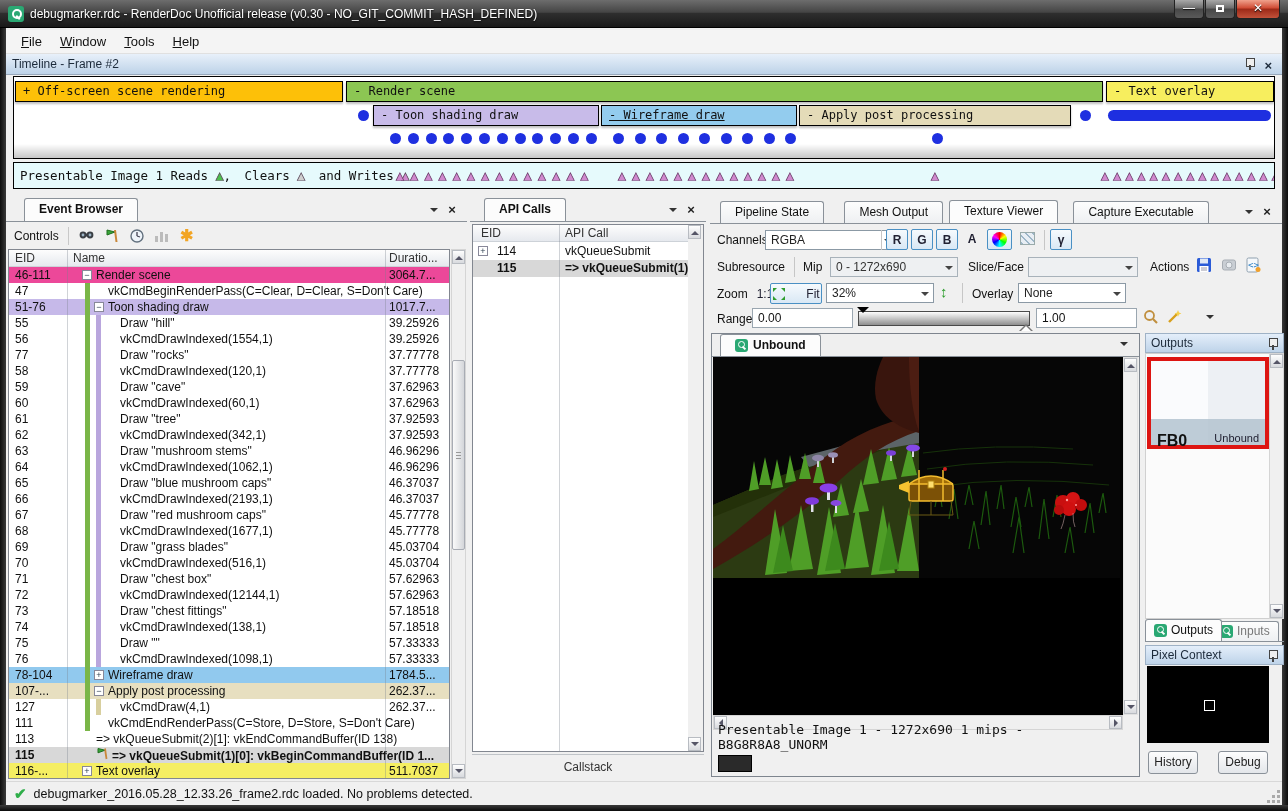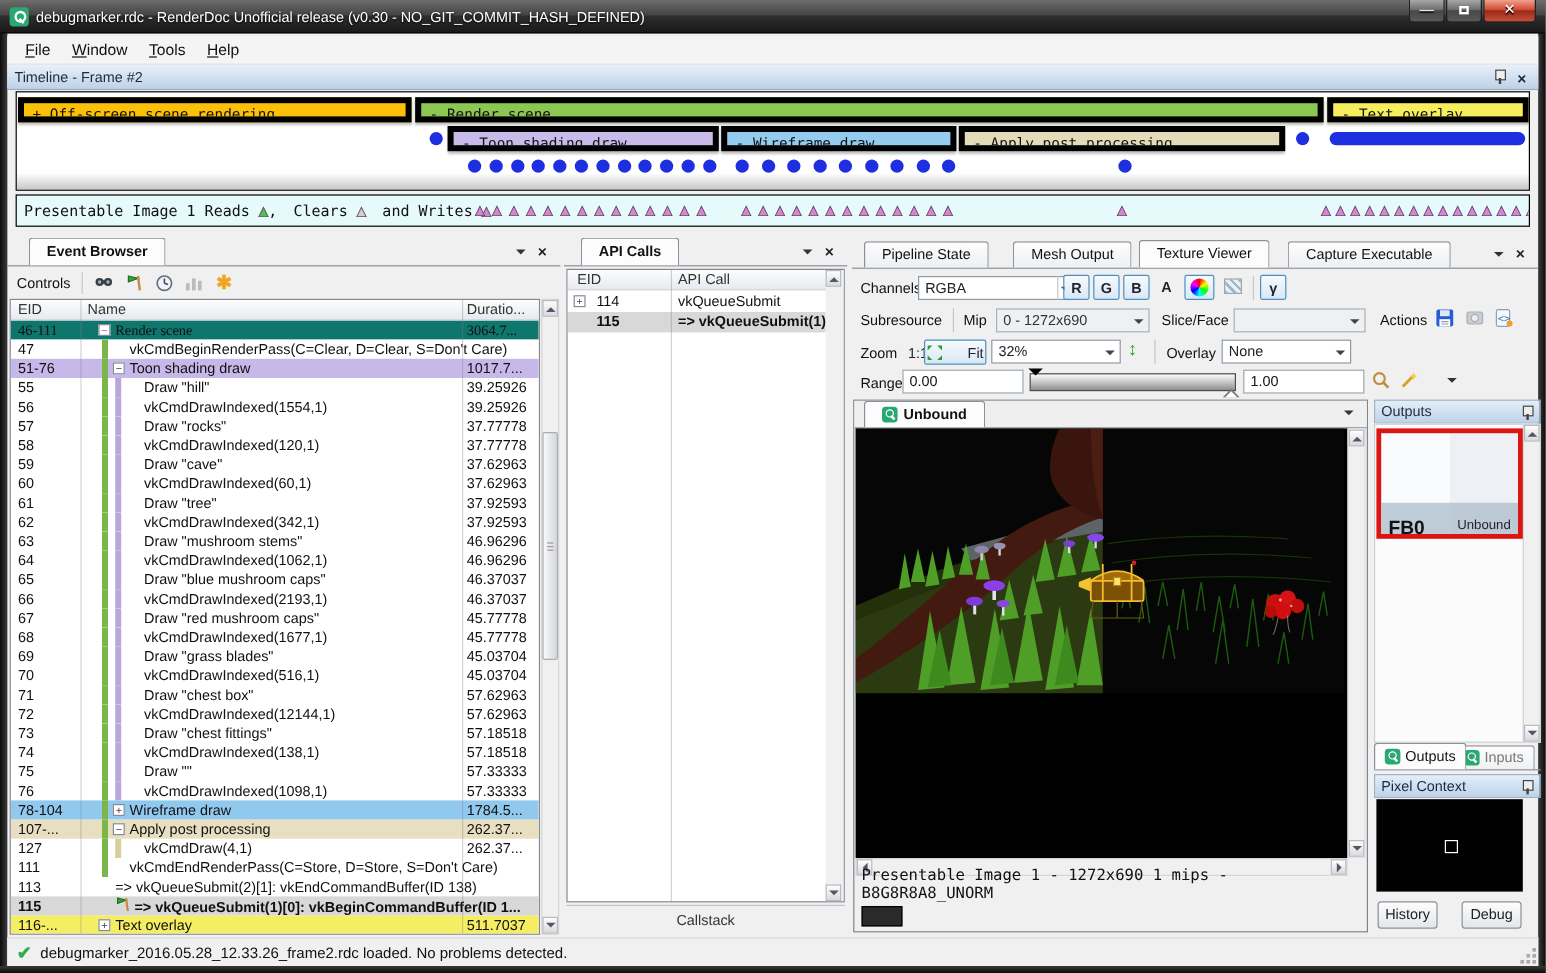--- a/index.html
+++ b/index.html
@@ -22,21 +22,21 @@
   .frame-r{position:absolute;right:0;top:28px;width:6px;height:783px;background:linear-gradient(90deg,#3a3a3a,#0c0c0c)}
   .frame-b{position:absolute;left:0;top:805px;width:1288px;height:6px;background:linear-gradient(#3a3a3a,#0a0a0a)}
   .client{position:absolute;left:6px;top:28px;width:1276px;height:777px;background:#f0f0f0}
   
   .menubar{position:absolute;left:6px;top:30px;width:1276px;height:24px;background:#f4f4f4;display:flex;align-items:center;padding-left:6px;border-bottom:1px solid #e0e0e0}
   .menu-item{padding:3px 9px;font-size:13px;color:#111}
   
   .tl-title{position:absolute;left:6px;top:54px;width:1276px;height:21px;background:linear-gradient(#e8f0fa,#bdd2e8);border-bottom:1px solid #98a8bb;font-size:12px;line-height:20px;padding-left:6px;color:#1c2a3a}
   .tl-canvas{position:absolute;left:13px;top:76px;width:1262px;height:83px;background:#fff;border:1px solid #000;overflow:hidden}
   .tl-canvas::after{content:'';position:absolute;left:0;right:0;bottom:0;height:14px;background:linear-gradient(rgba(0,0,0,0),rgba(0,0,0,.22))}
-  .tl-bar{position:absolute;height:21px;border:5px solid #000000;font-family:"DejaVu Sans Mono",monospace;font-size:12px;line-height:19px;padding-left:7px;white-space:nowrap;overflow:hidden;box-shadow:0 2px 2px rgba(0,0,0,.25)}
+  .tl-bar{position:absolute;height:21px;border:1px solid #000000;font-family:"DejaVu Sans Mono",monospace;font-size:12px;line-height:19px;padding-left:7px;white-space:nowrap;overflow:hidden;box-shadow:0 2px 2px rgba(0,0,0,.25)}
   .tl-dot{position:absolute;width:11px;height:11px;border-radius:50%}
   .tl-capsule{position:absolute;border-radius:7px}
   .tl-strip{position:absolute;left:13px;top:162px;width:1262px;height:27px;background:#e6fafc;border:1px solid #000;font-family:"DejaVu Sans Mono",monospace;font-size:12.5px;line-height:25px;overflow:hidden}
   .tl-strip .txt{margin-left:6px}
   .tri{font-size:13px;-webkit-text-stroke:.7px #5c4a5c}
   .tri.g{color:#4cbf4c}.tri.y{color:#cfcfcf}.tri.p{color:#d089ce}
   .tri-abs{position:absolute;top:6px;font-size:13px;line-height:14px;color:#d089ce;-webkit-text-stroke:.7px #6b3d69}
   
   .panel{position:absolute}
   .tabbar{position:absolute;left:0;top:0;right:0;height:23px;border-bottom:1px solid #8a9199}
@@ -214,21 +214,21 @@
     </span>
     <span class="icon16" style="color:#f2a524;font-size:16px;font-weight:bold">✱</span>
   </div>
   <div class="table" style="left:2px;top:50px;right:17px;bottom:1px">
     <div class="thead">
       <span style="left:6px">EID</span>
       <span style="left:64px">Name</span>
       <span style="left:380px">Duratio...</span>
     </div>
     <div class="abs" style="left:0;top:17px;right:0;bottom:0;overflow:hidden">
-        <div class="ebrow" style="background: #0f766e; font-family: Liberation Serif, serif;">
+        <div class="ebrow" style="background: #ec4899;">
           <span class="eb-eid">46-111</span>
           <span class="eb-expand" style="left: 73px;">−</span>
           <span class="eb-name" style="left: 87px;">
             <span>Render scene</span>
           </span>
           <span class="eb-dur">3064.7...</span>
         </div>
         <div class="ebrow">
           <span class="eb-eid">47</span>
           <span class="eb-bar" style="left: 76px; background: rgb(122, 182, 72);"></span>
@@ -257,21 +257,21 @@
         <div class="ebrow">
           <span class="eb-eid">56</span>
           <span class="eb-bar" style="left: 76px; background: rgb(122, 182, 72);"></span>
           <span class="eb-bar" style="left: 87px; background: rgb(185, 166, 221);"></span>
           <span class="eb-name" style="left: 111px;">
             <span>vkCmdDrawIndexed(1554,1)</span>
           </span>
           <span class="eb-dur">39.25926</span>
         </div>
         <div class="ebrow">
-          <span class="eb-eid">57</span>
+          <span class="eb-eid">77</span>
           <span class="eb-bar" style="left: 76px; background: rgb(122, 182, 72);"></span>
           <span class="eb-bar" style="left: 87px; background: rgb(185, 166, 221);"></span>
           <span class="eb-name" style="left: 111px;">
             <span>Draw "rocks"</span>
           </span>
           <span class="eb-dur">37.77778</span>
         </div>
         <div class="ebrow">
           <span class="eb-eid">58</span>
           <span class="eb-bar" style="left: 76px; background: rgb(122, 182, 72);"></span>

